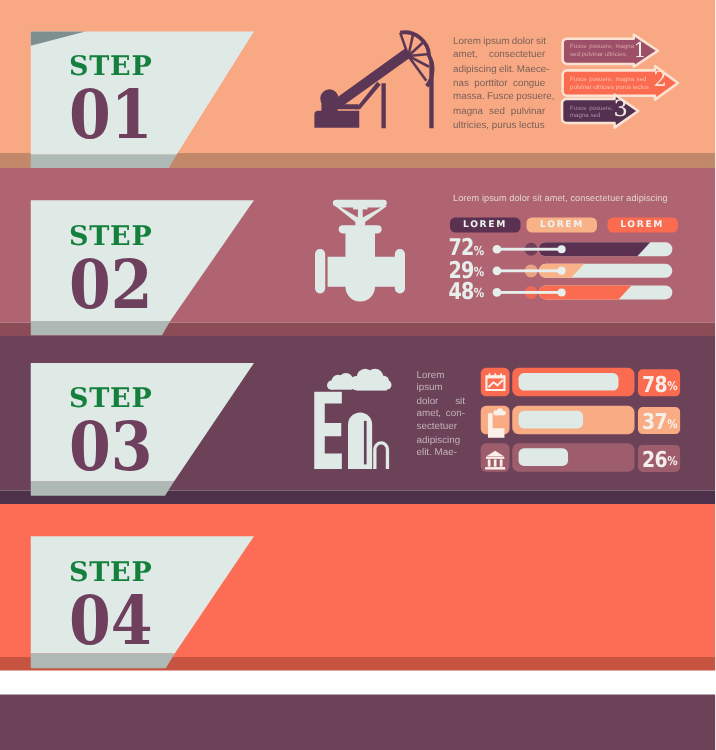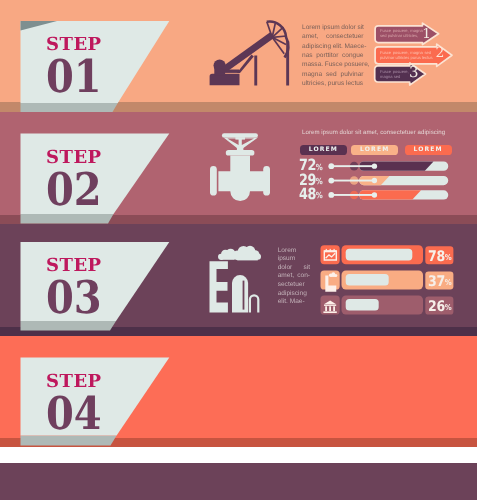--- a/index.html
+++ b/index.html
@@ -1,19 +1,19 @@
 <!DOCTYPE html>
 <html><head>
 <meta charset="utf-8">
 <style>
   html,body{margin:0;padding:0;background:#fff;}
   body{width:477px;height:500px;overflow:hidden;font-family:"Liberation Sans",sans-serif;-webkit-font-smoothing:antialiased;text-rendering:geometricPrecision;}
   #page{position:relative;width:477px;height:500px;overflow:hidden;background:#fff;}
   .band{position:absolute;left:0;width:477px;}
-  .steplabel{position:absolute;font-family:"DejaVu Serif",serif;font-weight:bold;color:#be185d;letter-spacing:0.5px;}
+  .steplabel{position:absolute;font-family:"DejaVu Serif",serif;font-weight:bold;color:#15803d;letter-spacing:0.5px;}
   .stepnum{position:absolute;font-family:"DejaVu Serif",serif;font-weight:bold;color:#6f3f5e;}
   .lorem{position:absolute;}
   .jl{white-space:nowrap;}
   .pct3{position:absolute;font-family:"DejaVu Sans",sans-serif;font-weight:bold;color:#f6efe9;font-size:14.6px;line-height:14.6px;letter-spacing:-0.4px;transform:scaleX(0.86);transform-origin:left top;white-space:nowrap;}
   .pct3 i{font-size:8px;font-style:normal;letter-spacing:0;position:relative;top:-0.6px;}
   .tag{position:absolute;height:10.6px;border-radius:3.6px;color:#eef3f0;font-size:6.1px;font-weight:bold;letter-spacing:1.1px;text-align:center;line-height:10.8px;font-family:"DejaVu Sans",sans-serif;}
   .pctlabel{position:absolute;font-family:"DejaVu Sans",sans-serif;font-weight:bold;color:#e7efec;font-size:15.4px;line-height:15.4px;letter-spacing:-0.6px;transform:scaleX(0.83);transform-origin:left top;white-space:nowrap;}
   .pctlabel i{font-size:8.4px;font-style:normal;letter-spacing:0;position:relative;top:-0.6px;}
 </style>
 </head>

